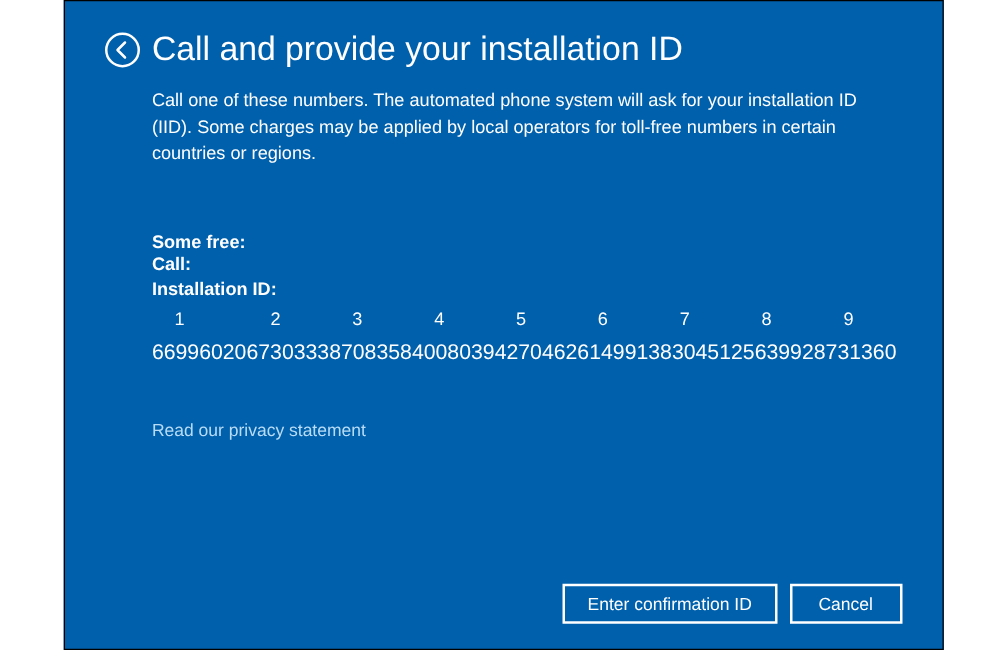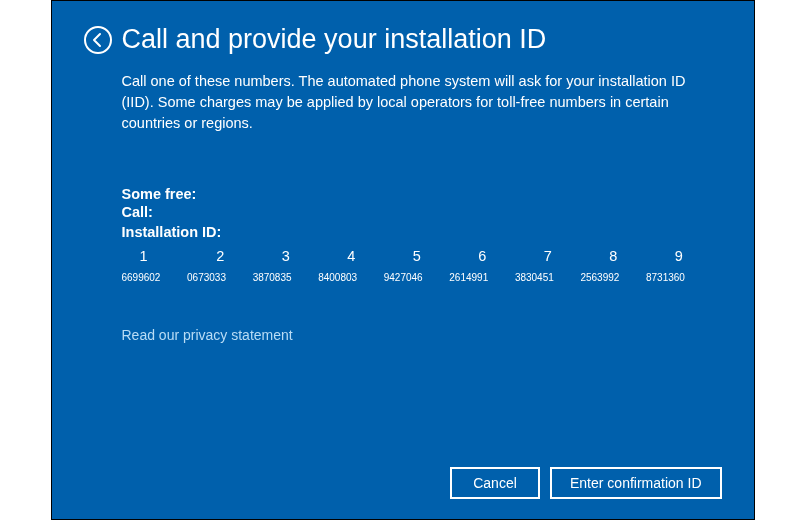--- a/index.html
+++ b/index.html
@@ -72,21 +72,21 @@
     }
     .iid-grid {
       margin-top: 8px;
     }
     .iid-row {
       display: flex;
       gap: 0;
     }
     .iid-cell {
       width: 68px;
-      font-size: 10px;
+      font-size: 17px;
       white-space: nowrap;
     }
     .iid-header-cell {
       width: 68px;
       font-size: 14.5px;
       text-align: center;
       padding-left: 0;
     }
     .iid-header-row {
       display: flex;
@@ -177,17 +177,17 @@
           <div class="iid-cell">8731360</div>
         </div>
       </div>
     </div>
 
     <a class="privacy-link">Read our privacy statement</a>
 
   </div>
 
   <div class="footer">
+    <button class="btn">Enter confirmation ID</button>
     <button class="btn">Cancel</button>
-    <button class="btn">Enter confirmation ID</button>
   </div>
 
 </div>
 
 </body></html>

